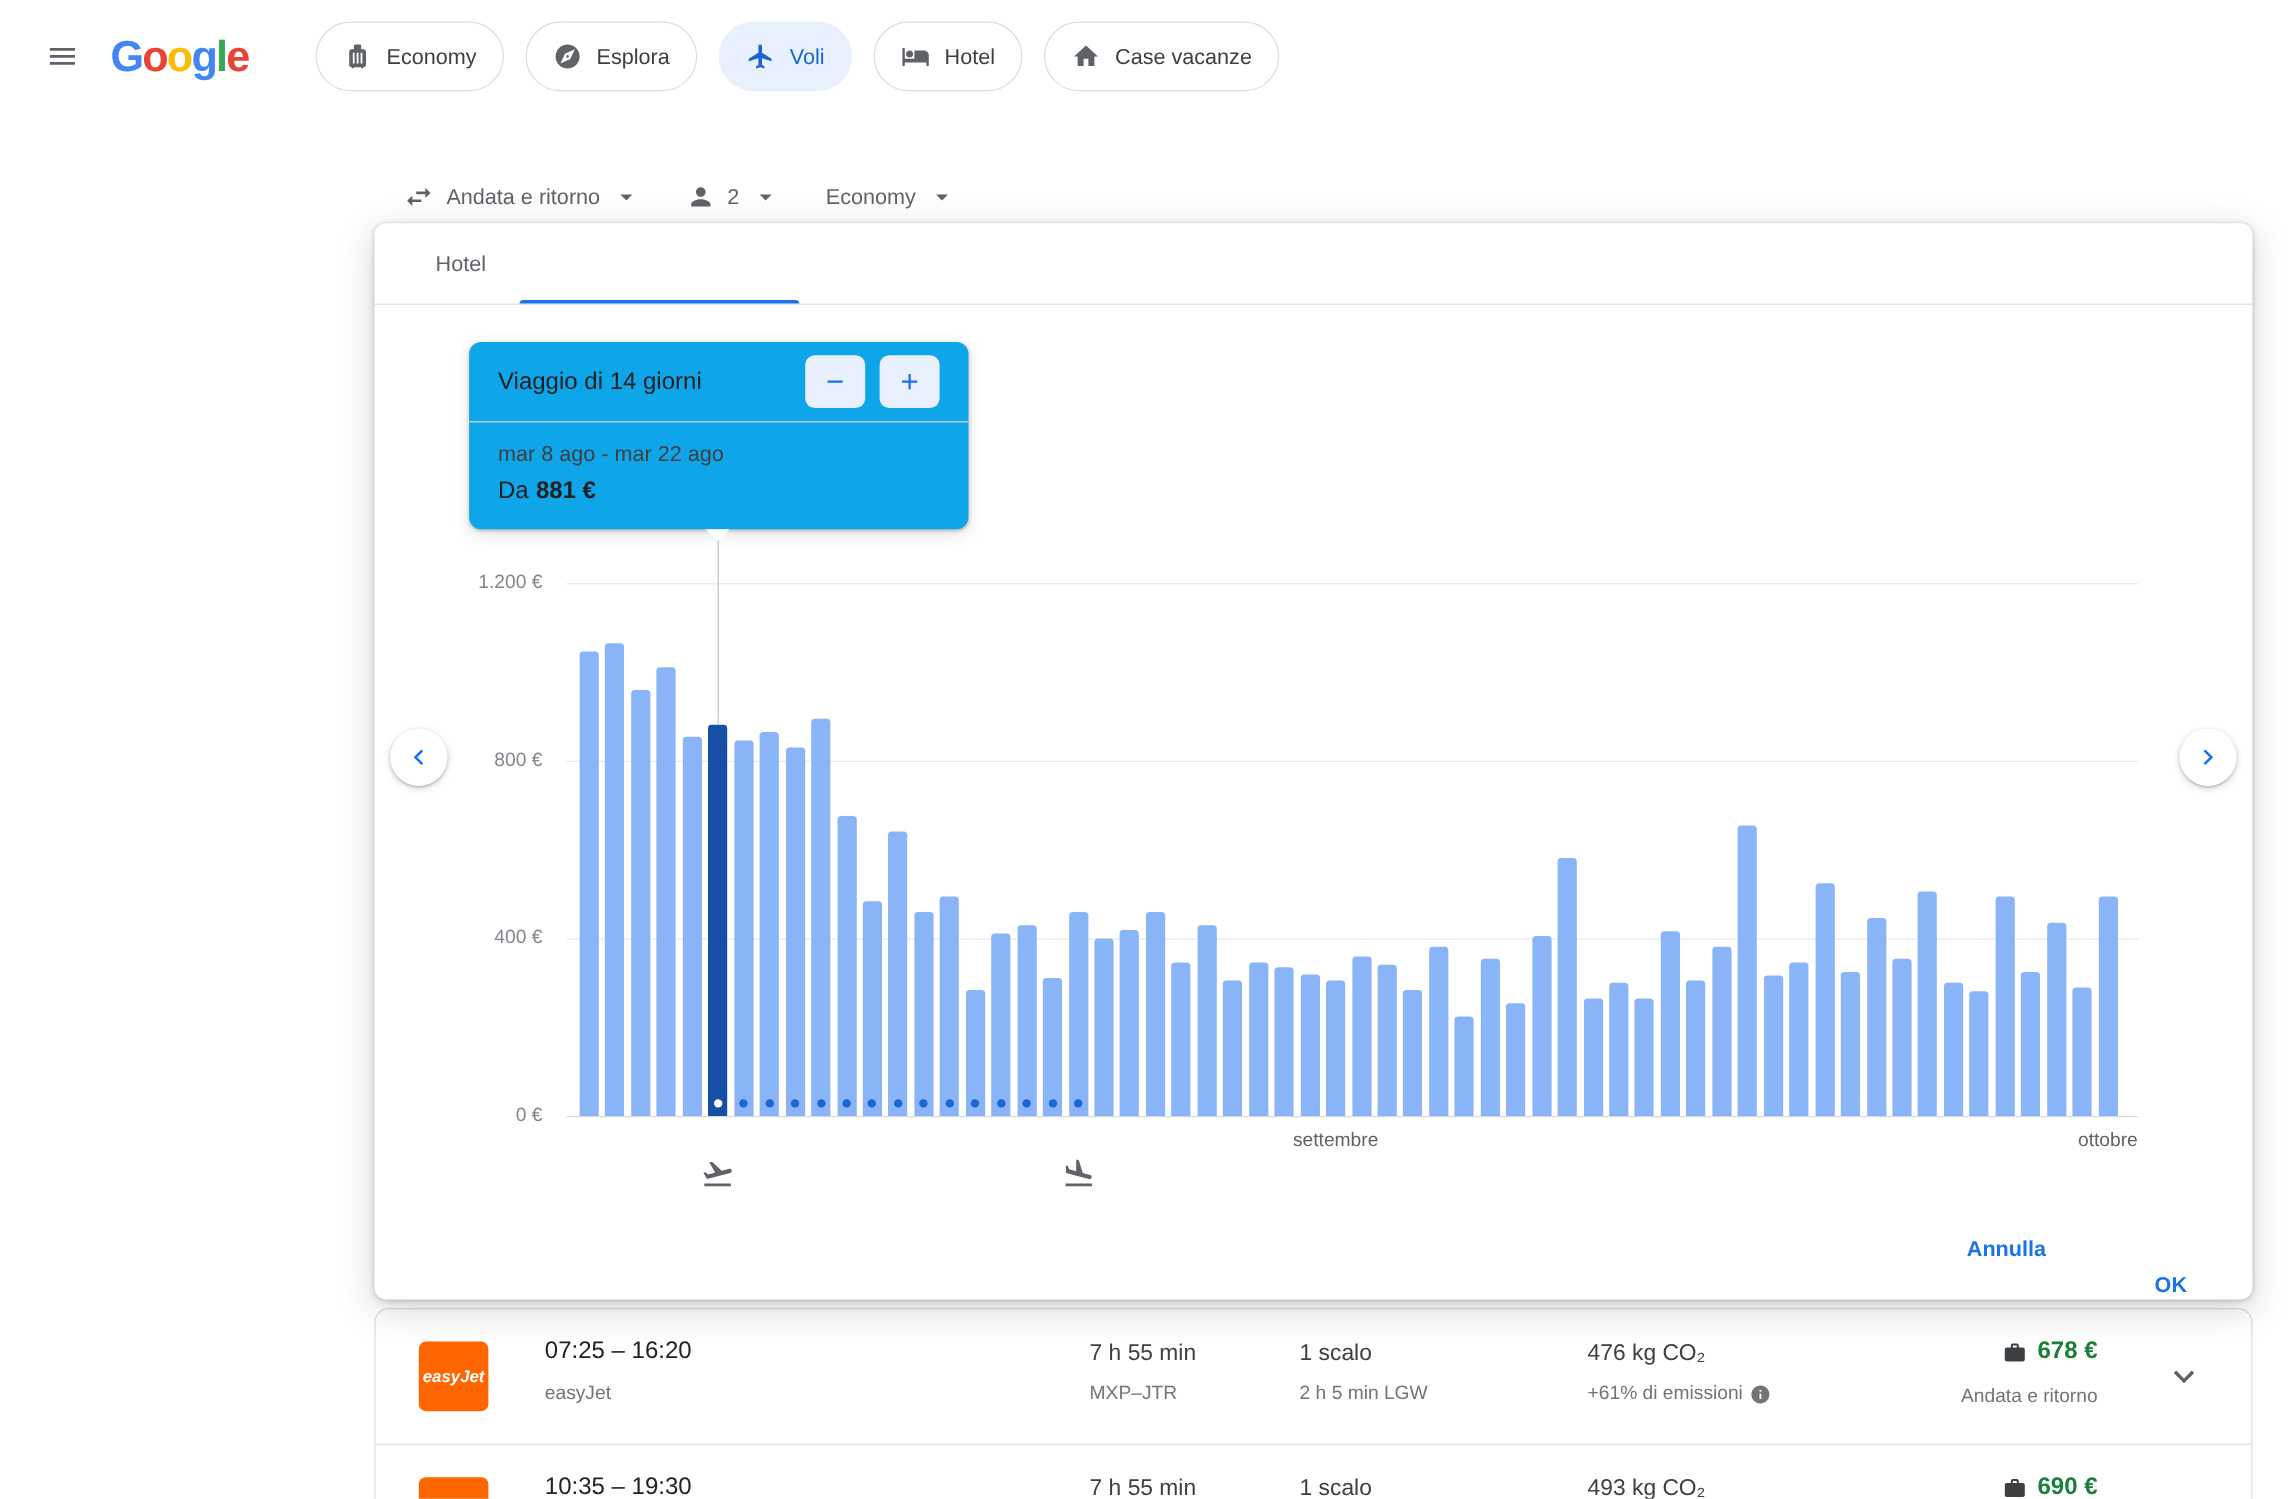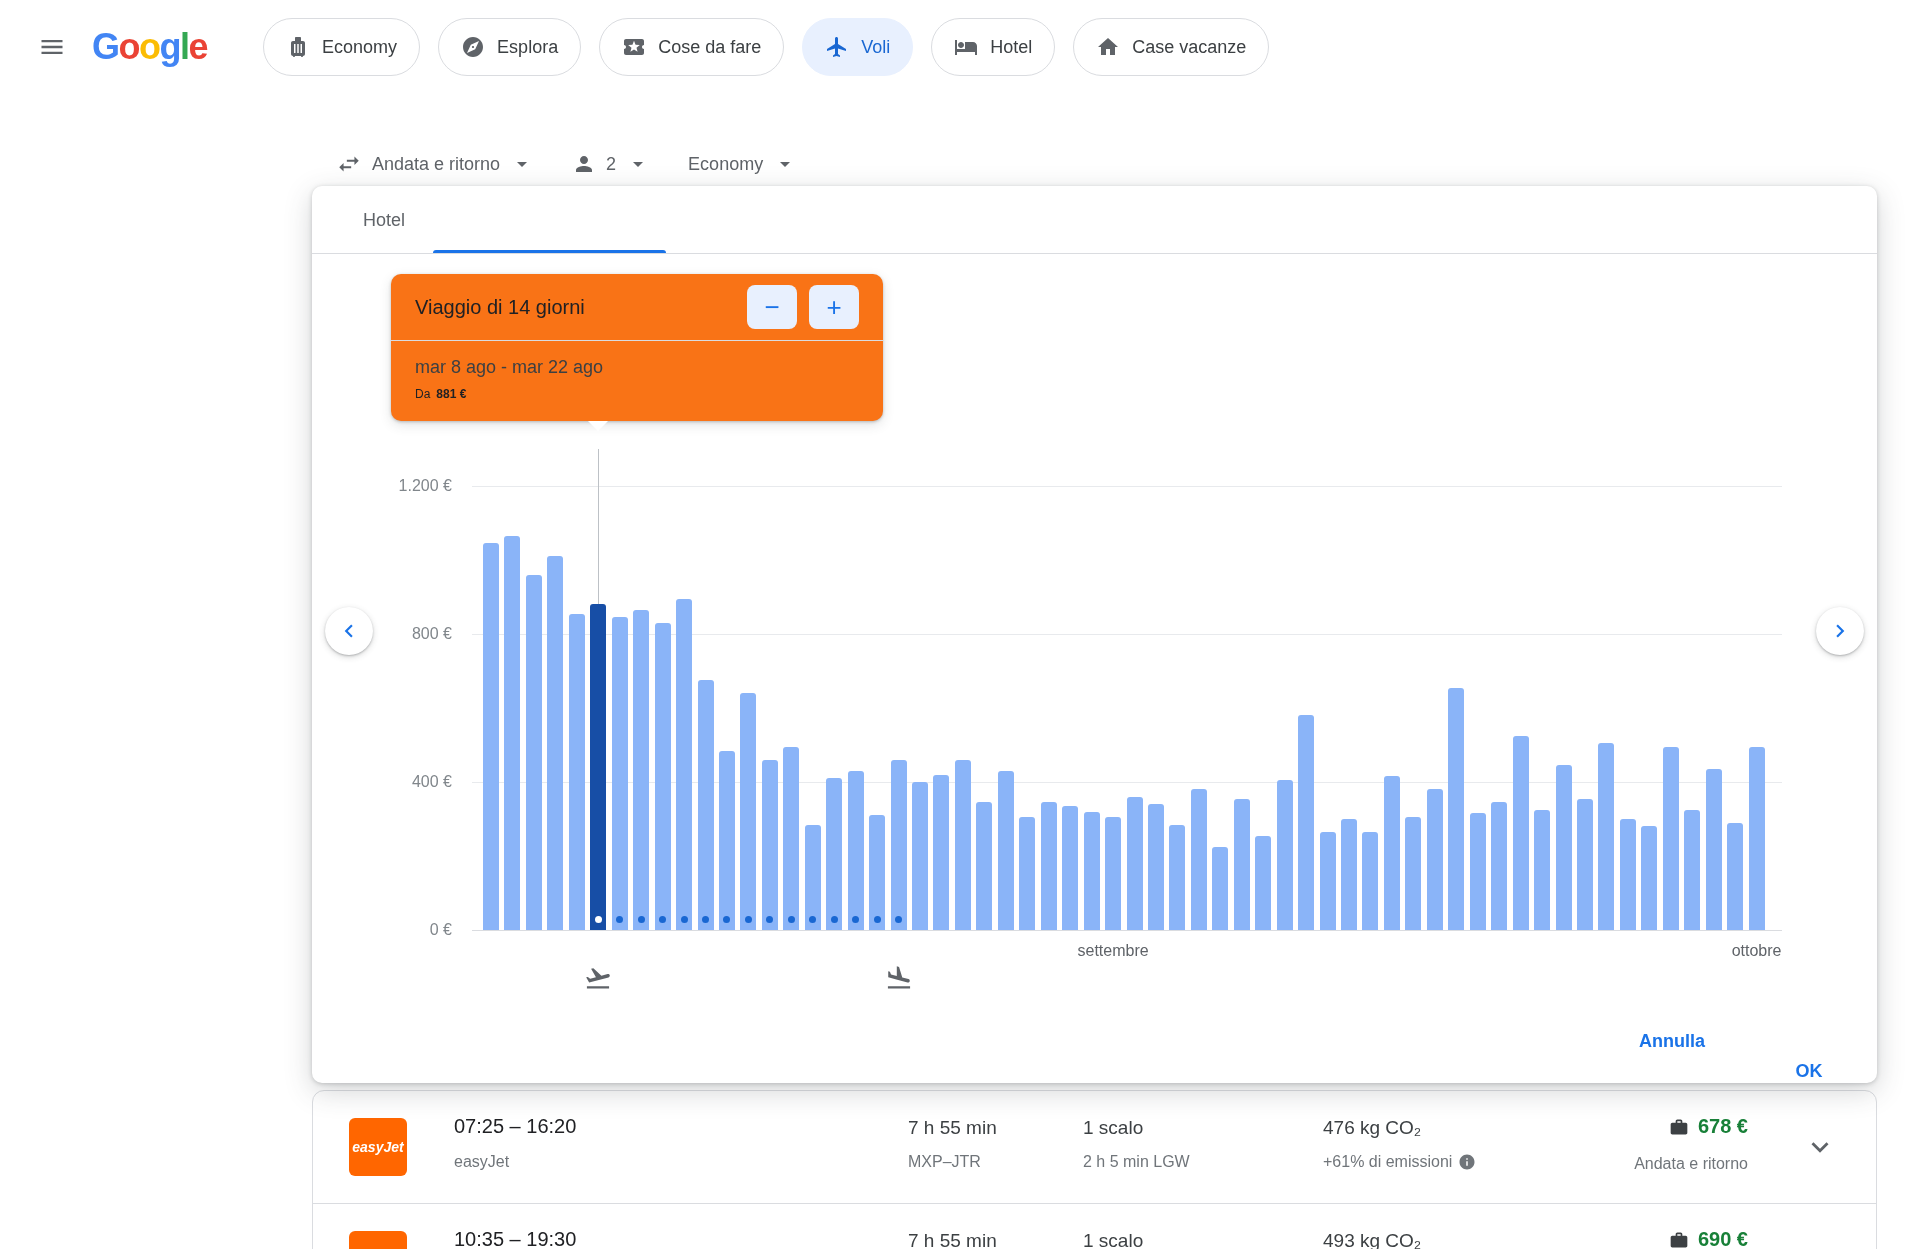--- a/index.html
+++ b/index.html
@@ -33,31 +33,31 @@
     box-shadow:0 1px 4px rgba(60,64,67,.25), 0 8px 28px rgba(60,64,67,.22); }
   .tabbar { position:relative; height:68px; border-bottom:1px solid #dadce0; }
   .tab { position:absolute; top:0; height:68px; display:flex; align-items:center; justify-content:center;
     font-size:18px; color:#5f6368; cursor:pointer; }
   .tab-date { left:20px; width:104px; }
   .tab-graph { left:121px; width:233px; color:#1a73e8; font-weight:bold; }
   .tab-underline { position:absolute; bottom:0; left:121px; width:233px; height:3px; background:#1a73e8;
     border-radius:3px 3px 0 0; }
 
   
-  .trip-card { position:absolute; left:79px; top:88px; width:492px; background:#f97316; border-radius:10px;
+  .trip-card { position:absolute; left:79px; top:99px; width:416px; background:#0ea5e9; border-radius:10px;
     z-index:4; box-shadow:0 1px 3px rgba(60,64,67,.3), 0 4px 12px rgba(60,64,67,.15); }
   .trip-card::after { content:""; position:absolute; left:197px; top:100%; border:10px solid transparent;
     border-top-color:#fff; }
   .trip-top { height:67px; display:flex; align-items:center; padding:0 24px; border-bottom:1px solid #dadce0; }
   .trip-title { flex:1; font-size:20px; color:#202124; }
   .step-btn { width:50px; height:44px; margin-left:12px; border:none; border-radius:8px; background:#e8f0fe;
     color:#1a73e8; font-size:26px; line-height:1; display:flex; align-items:center; justify-content:center; cursor:pointer; }
   .trip-bottom { padding:16px 24px 20px; }
   .trip-range { font-size:18px; color:#3c4043; margin-bottom:9px; }
-  .trip-price { font-size:12px; color:#202124; }
+  .trip-price { font-size:20px; color:#202124; }
   .trip-price .prefix { margin-right:6px; }
   .trip-price strong { font-weight:bold; }
 
   
   .chart { position:absolute; inset:0; }
   .gridline { position:absolute; left:160px; width:1310px; height:1px; background:#e8eaed; }
   .g0 { top:300px; } .g1 { top:448px; } .g2 { top:596px; } .g3 { top:744px; background:#dadce0; }
   .ytick { position:absolute; left:0; width:140px; text-align:right; font-size:16px; color:#80868b; }
   .y0 { top:291px; } .y1 { top:439px; } .y2 { top:587px; } .y3 { top:735px; }
   .bars { position:absolute; left:171px; top:300px; width:1300px; height:444px; }
@@ -119,28 +119,20 @@
         </span>
         <span>Economy</span>
       </div>
       <div class="pill">
         <span class="p-icon">
           <svg width="24" height="24" viewBox="0 0 24 24" fill="currentColor">
               <path d="M12 2C6.48 2 2 6.48 2 12s4.48 10 10 10 10-4.48 10-10S17.52 2 12 2zm2.19 12.19L6 18l3.81-8.19L18 6l-3.81 8.19zM12 10.9c-.61 0-1.1.49-1.1 1.1s.49 1.1 1.1 1.1 1.1-.49 1.1-1.1-.49-1.1-1.1-1.1z"></path>
             </svg>
         </span>
         <span>Esplora</span>
-      </div>
-      <div class="pill">
-        <span class="p-icon">
-          <svg width="24" height="24" viewBox="0 0 24 24" fill="currentColor">
-              <path d="M20 12c0-1.1.9-2 2-2V6c0-1.1-.9-2-2-2H4c-1.1 0-1.99.9-1.99 2v4c1.1 0 1.99.9 1.99 2s-.89 2-2 2v4c0 1.1.9 2 2 2h16c1.1 0 2-.9 2-2v-4c-1.1 0-2-.9-2-2zm-4.42 4.8L12 14.5l-3.58 2.3 1.08-4.12-3.29-2.69 4.24-.25L12 5.8l1.54 3.95 4.24.25-3.29 2.69 1.09 4.11z"></path>
-            </svg>
-        </span>
-        <span>Cose da fare</span>
       </div>
       <div class="pill selected">
         <span class="p-icon">
           <svg width="24" height="24" viewBox="0 0 24 24" fill="currentColor">
               <path d="M21 16v-2l-8-5V3.5C13 2.67 12.33 2 11.5 2S10 2.67 10 3.5V9l-8 5v2l8-2.5V19l-2 1.5V22l3.5-1 3.5 1v-1.5L13 19v-5.5l8 2.5z"></path>
             </svg>
         </span>
         <span>Voli</span>
       </div>
       <div class="pill">

